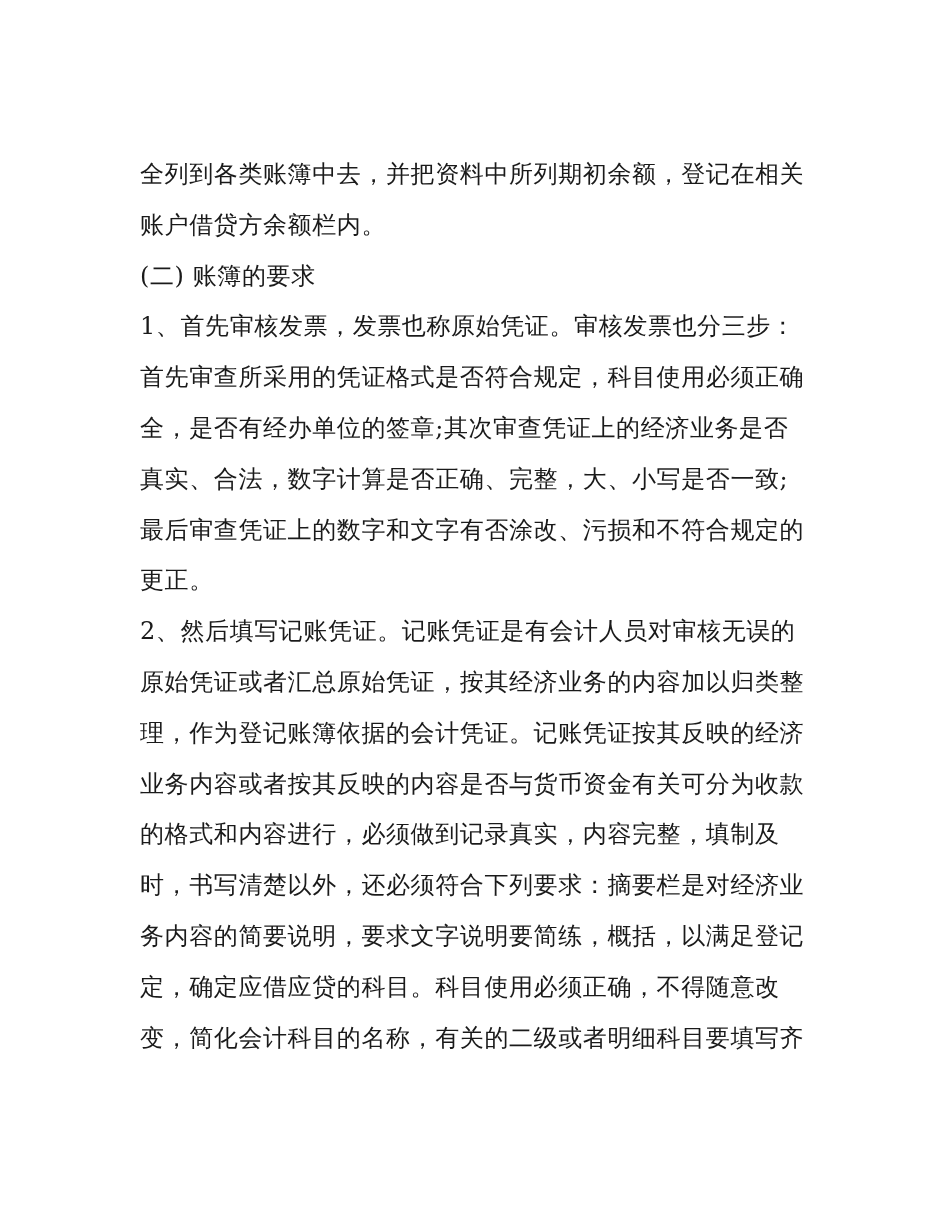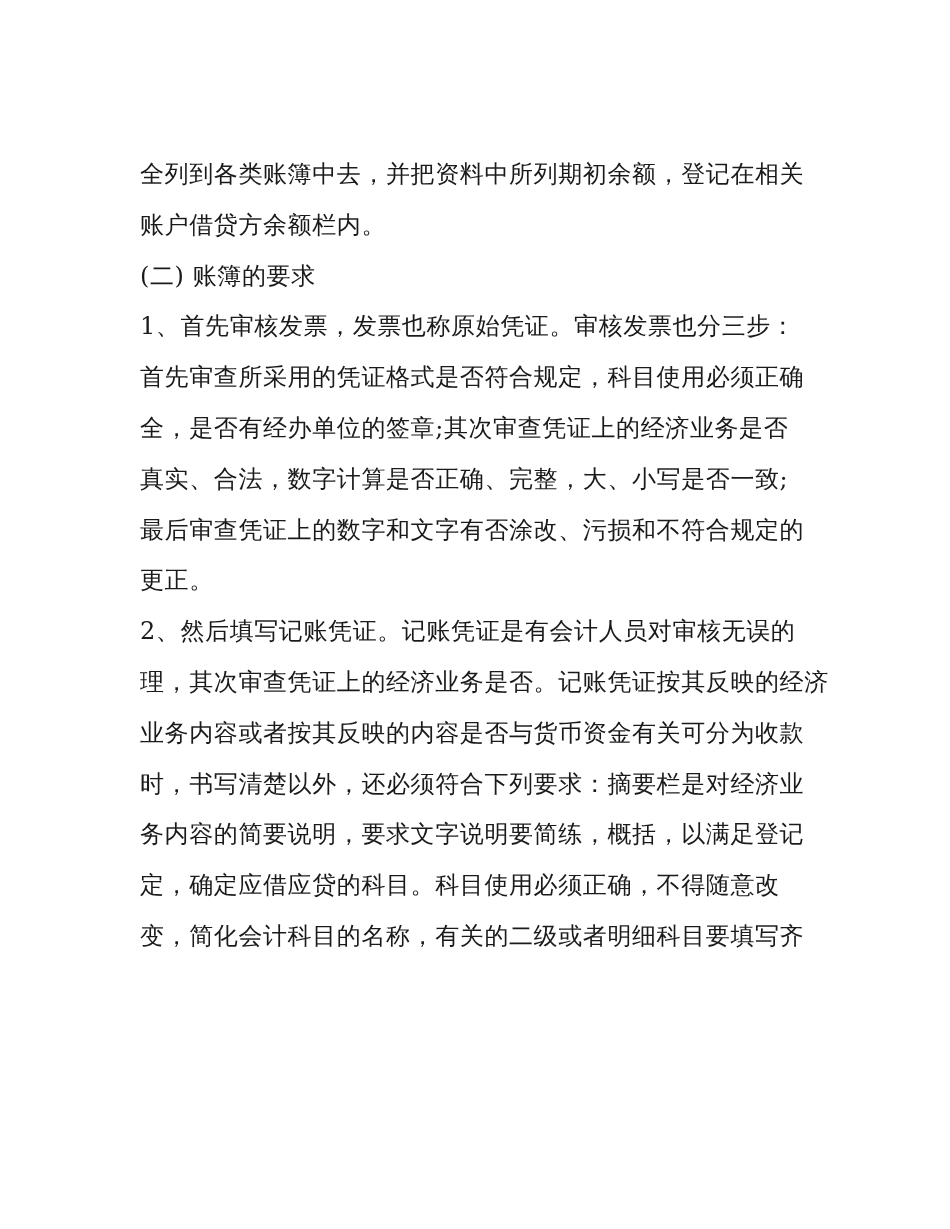--- a/index.html
+++ b/index.html
@@ -37,19 +37,21 @@
   <div class="line">全列到各类账簿中去，并把资料中所列期初余额，登记在相关</div>
   <div class="line">账户借贷方余额栏内。</div>
   <div class="line">(二) 账簿的要求</div>
   <div class="line">1、首先审核发票，发票也称原始凭证。审核发票也分三步：</div>
   <div class="line">首先审查所采用的凭证格式是否符合规定，科目使用必须正确</div>
   <div class="line">全，是否有经办单位的签章;其次审查凭证上的经济业务是否</div>
   <div class="line">真实、合法，数字计算是否正确、完整，大、小写是否一致;</div>
   <div class="line">最后审查凭证上的数字和文字有否涂改、污损和不符合规定的</div>
   <div class="line">更正。</div>
   <div class="line">2、然后填写记账凭证。记账凭证是有会计人员对审核无误的</div>
-  <div class="line">理，其次审查凭证上的经济业务是否。记账凭证按其反映的经济</div>
+  <div class="line">原始凭证或者汇总原始凭证，按其经济业务的内容加以归类整</div>
+  <div class="line">理，作为登记账簿依据的会计凭证。记账凭证按其反映的经济</div>
   <div class="line">业务内容或者按其反映的内容是否与货币资金有关可分为收款</div>
+  <div class="line">的格式和内容进行，必须做到记录真实，内容完整，填制及</div>
   <div class="line">时，书写清楚以外，还必须符合下列要求：摘要栏是对经济业</div>
   <div class="line">务内容的简要说明，要求文字说明要简练，概括，以满足登记</div>
   <div class="line">定，确定应借应贷的科目。科目使用必须正确，不得随意改</div>
   <div class="line">变，简化会计科目的名称，有关的二级或者明细科目要填写齐</div>
 </div>
 
 </body></html>

